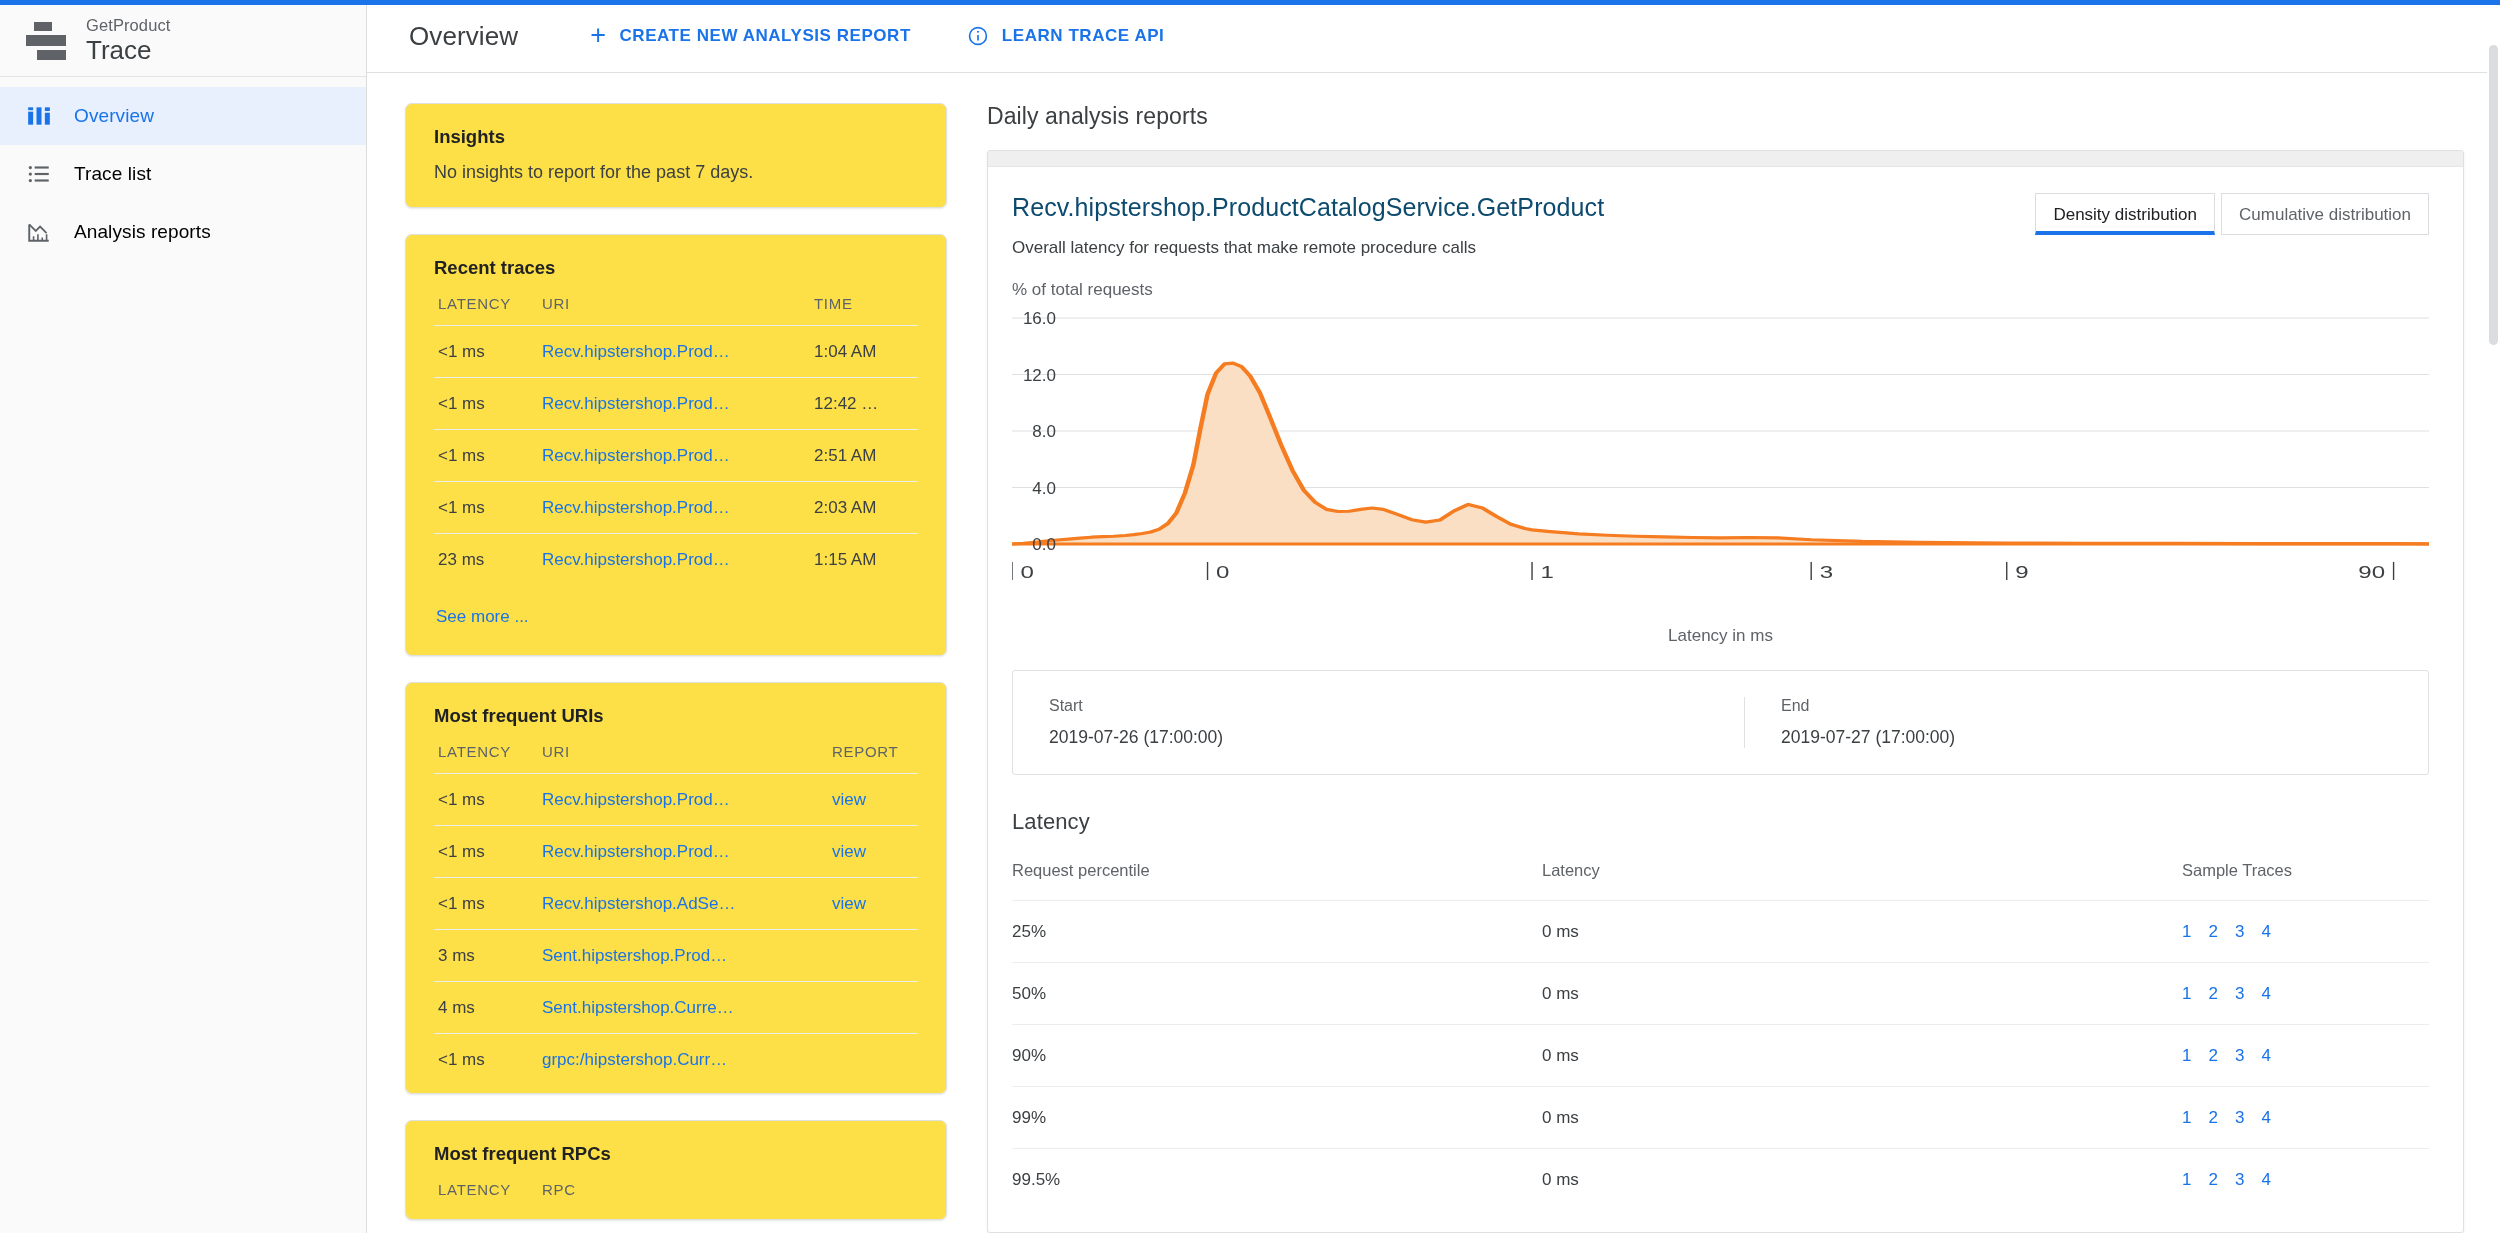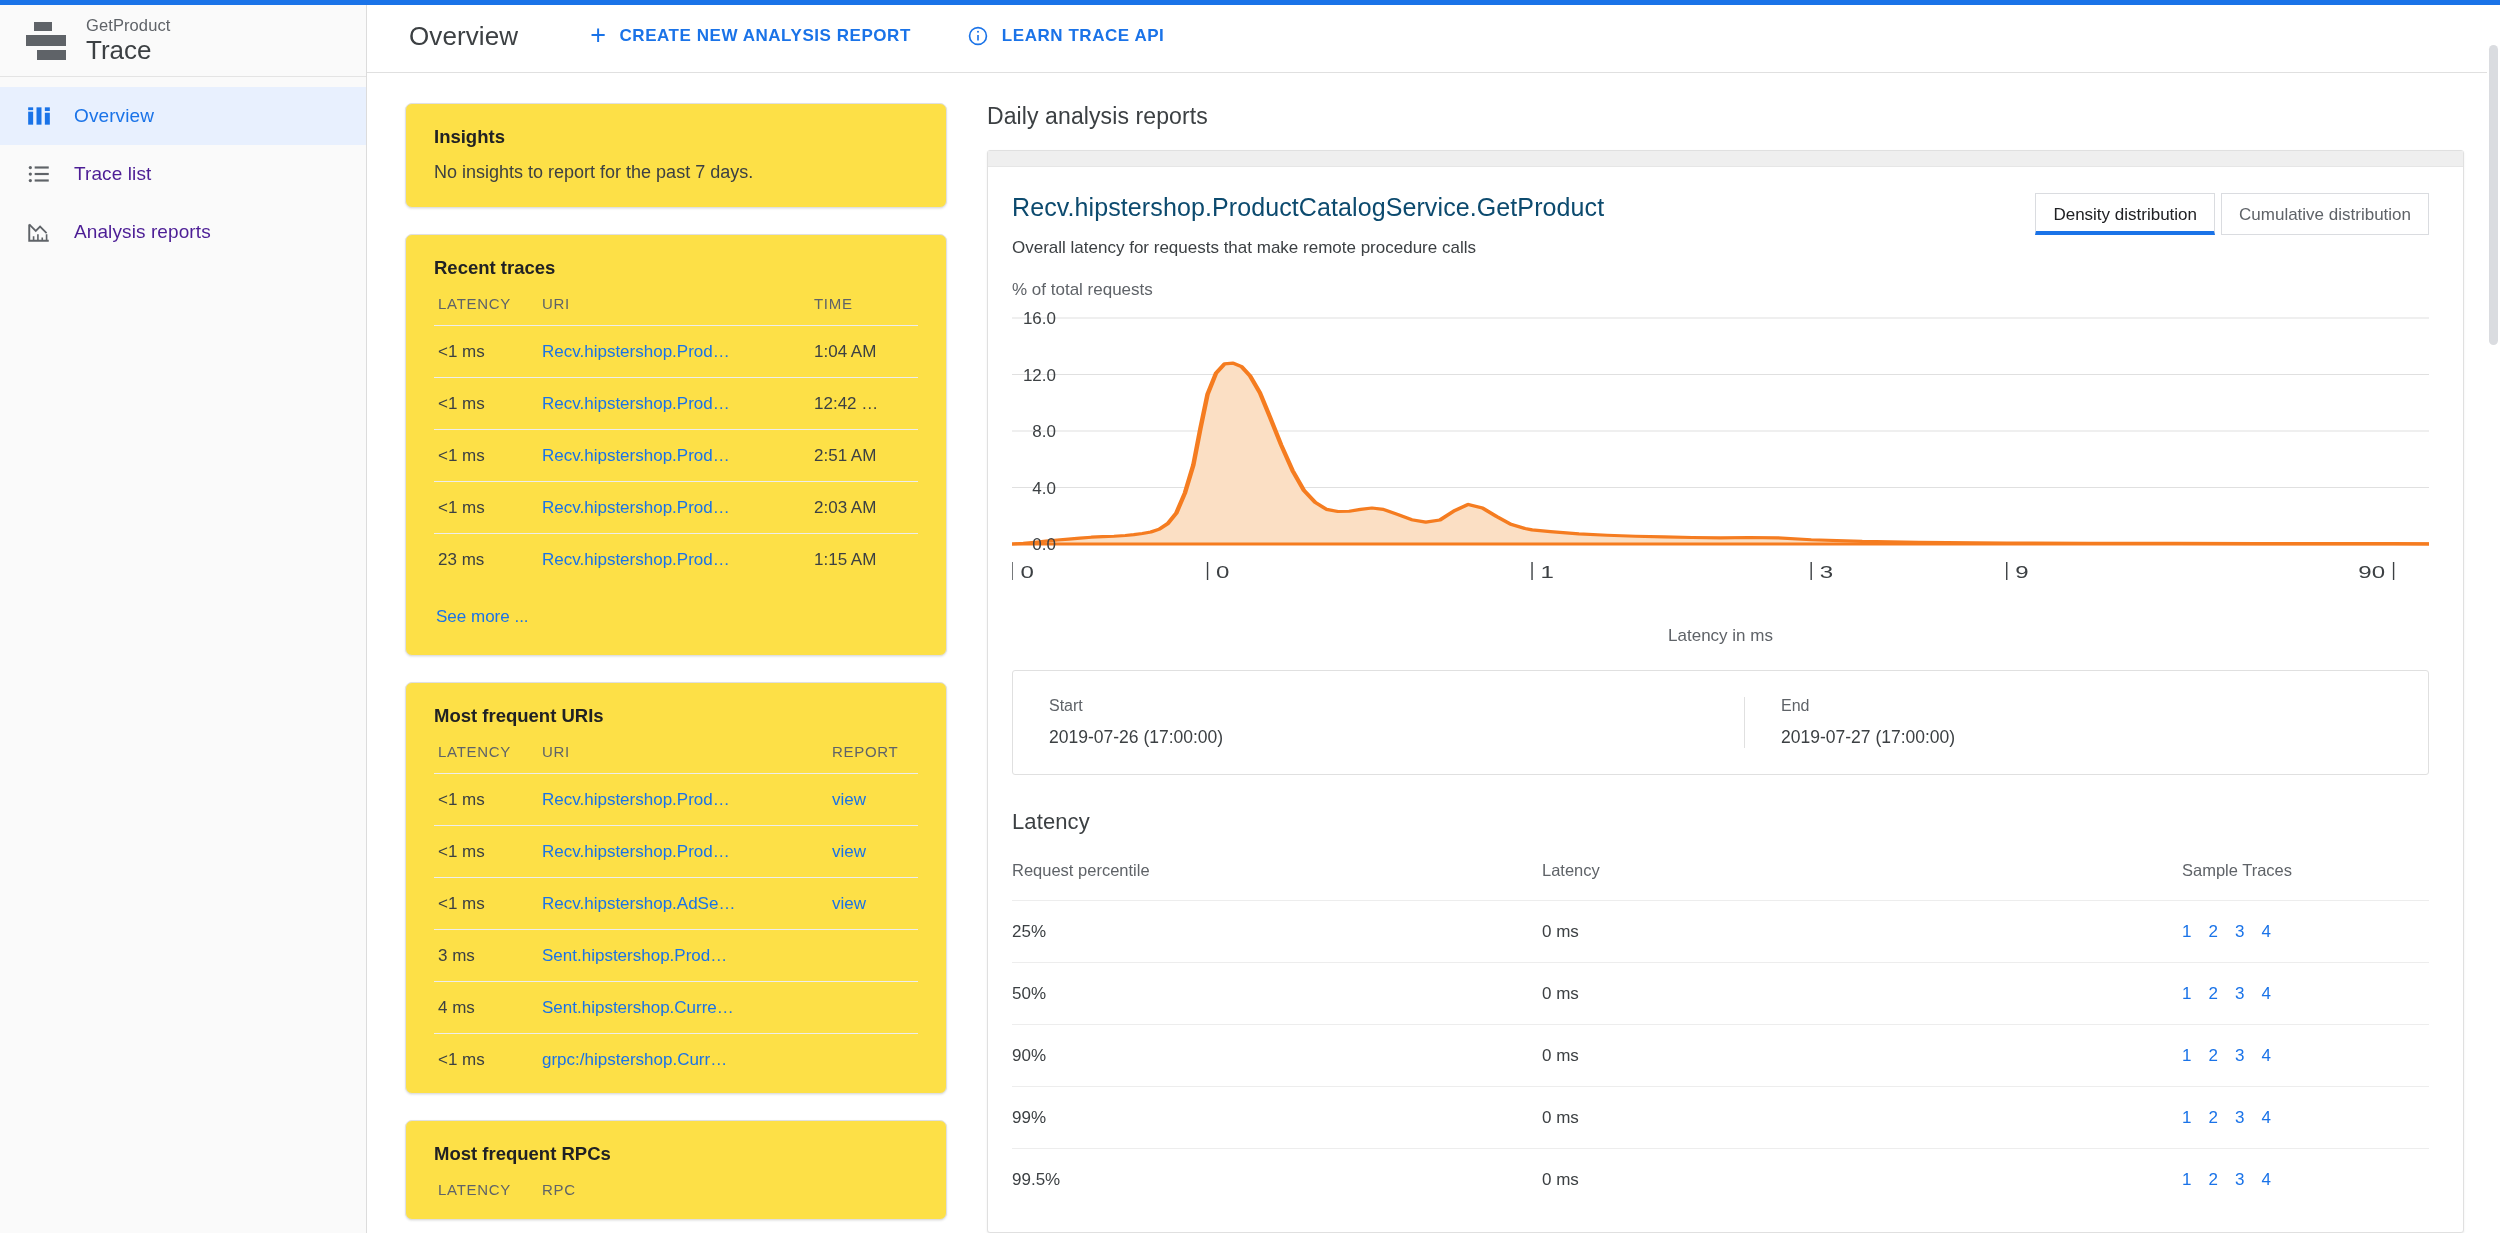--- a/index.html
+++ b/index.html
@@ -33,21 +33,21 @@
   .brand-icon .b1 { width: 18px; height: 9px; background: #5f6368; margin-left: 8px; }
   .brand-icon .b2 { width: 40px; height: 11px; background: #5f6368; margin-top: 4px; }
   .brand-icon .b3 { width: 29px; height: 10px; background: #5f6368; margin-top: 4px; margin-left: 11px; }
   .brand-text { line-height: 1.15; }
   .brand-sub { font-size: 16.5px; color: #5f6368; letter-spacing: .1px; }
   .brand-title { font-size: 26px; color: #3c4043; margin-top: 1px; }
 
   .nav { padding-top: 10px; }
   .nav-item {
     display: flex; align-items: center; height: 58px;
-    padding-left: 26px; cursor: pointer; color: #4c1d95; font-size: 19px;
+    padding-left: 26px; cursor: pointer; color: #000000; font-size: 19px;
   }
   .nav-item .ico { width: 48px; flex: 0 0 48px; display: flex; align-items: center; }
   .nav-item.active { background: #e8f0fe; color: #1967d2; }
   .nav-item.active .nav-label { color: #1a73e8; }
   .nav-label { letter-spacing: .1px; }
 
   
   .main { flex: 1; height: 1233px; position: relative; background: #fff; overflow: hidden; }
   .main-header {
     height: 73px; border-bottom: 1px solid #e0e0e0;

